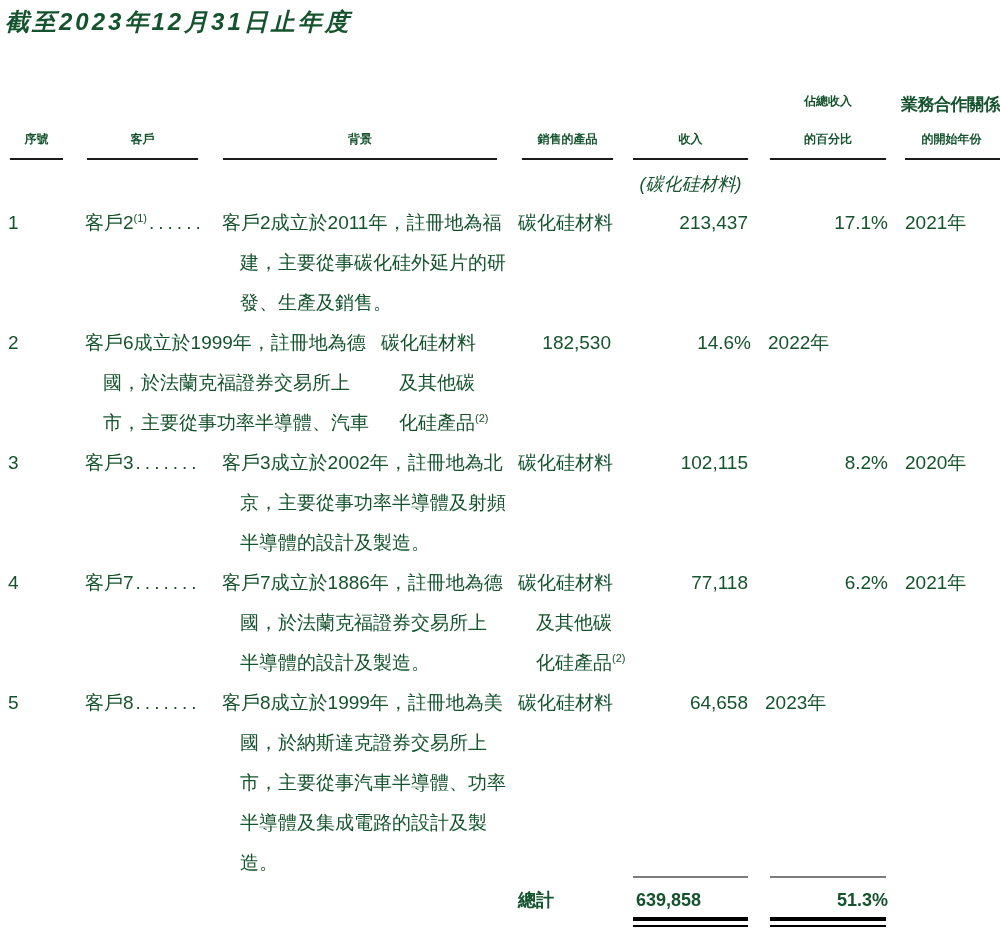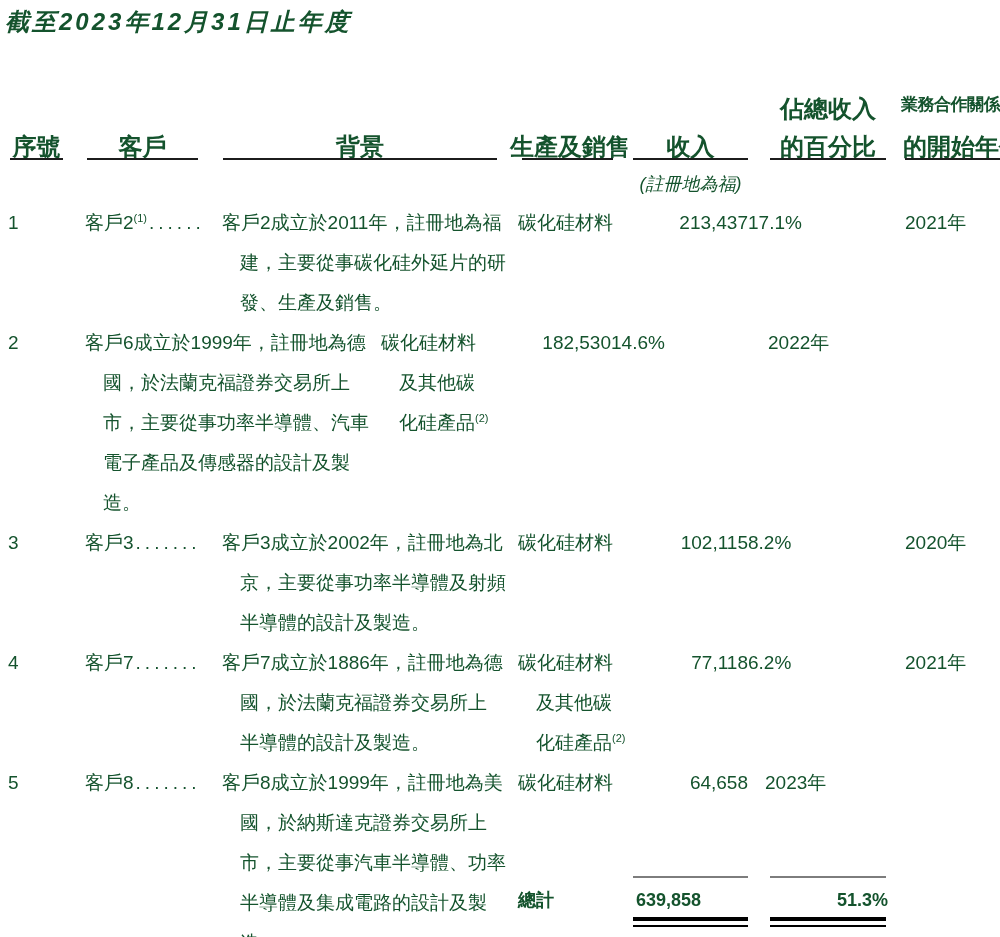--- a/index.html
+++ b/index.html
@@ -6,21 +6,21 @@
   .page {
     position:relative; width:1000px; height:937px; background:#ffffff;
     font-family:Liberation Sans, sans-serif; color:#14532d;
     overflow:hidden;
   }
   .title {
     position:absolute; left:5px; top:6px;
     font-size:24px; font-weight:bold; font-style:italic; letter-spacing:3px;
     white-space:nowrap;
   }
-  .hdr { position:absolute; font-weight:bold; font-size:24px; text-align:center; white-space:nowrap; }
+  .hdr { position:absolute; font-weight:bold; font-size:12px; text-align:center; white-space:nowrap; }
   .hdr-num { left:10px; width:53px; top:131px; text-align:center; }
   .hdr-customer { left:87px; width:111px; top:131px; }
   .hdr-background { left:223px; width:274px; top:131px; }
   .hdr-products { left:510px; width:115px; top:131px; }
   .hdr-revenue { left:633px; width:115px; top:131px; }
   .hdr-pct1 { left:770px; width:116px; top:93px; }
   .hdr-pct2 { left:770px; width:116px; top:131px; }
   .hdr-year1 { left:901px; width:99px; top:93px; font-size:17px; letter-spacing:-0.5px; }
   .hdr-year2 { left:903px; width:97px; top:131px; }
   .rule { position:absolute; height:2px; background:#1c1c1c; top:158px; }
@@ -36,21 +36,21 @@
     font-style:italic; font-size:18px; text-align:center; white-space:nowrap;
   }
   .tbody { position:absolute; left:0; top:203px; width:1000px; font-size:19px; }
   .row { display:flex; align-items:flex-start; }
   .c { line-height:40px; }
   .c-num  { width:77px; padding-left:8px; }
   .c-cust { width:137px; white-space:nowrap; }
   .c-bg   { width:296px; }
   .c-prod { width:118px; }
   .c-rev  { width:112px; text-align:right; }
-  .c-pct  { width:140px; text-align:left; }
+  .c-pct  { width:140px; text-align:right; }
   .c-year { width:95px; padding-left:17px; }
   .cont { padding-left:18px; }
   sup { font-size:11px; vertical-align:7px; line-height:0; letter-spacing:0; }
   .dots { letter-spacing:4px; padding-left:2px; }
   .topline { position:absolute; height:2px; background:#7d7d7d; top:876px; }
   .topline-rev { left:633px; width:115px; }
   .topline-pct { left:770px; width:116px; }
   .total-txt { position:absolute; top:886px; font-weight:bold; font-size:18px; line-height:28px; }
   .total-label { left:518px; }
   .total-rev { left:636px; width:112px; text-align:left; }
@@ -65,34 +65,34 @@
 
 <div class="page">
 
   <div class="title">截至2023年12月31日止年度</div>
 
   <div class="hdr hdr-pct1">佔總收入</div>
   <div class="hdr hdr-year1">業務合作關係</div>
   <div class="hdr hdr-num">序號</div>
   <div class="hdr hdr-customer">客戶</div>
   <div class="hdr hdr-background">背景</div>
-  <div class="hdr hdr-products">生產及銷售</div>
+  <div class="hdr hdr-products">銷售的產品</div>
   <div class="hdr hdr-revenue">收入</div>
   <div class="hdr hdr-pct2">的百分比</div>
   <div class="hdr hdr-year2">的開始年份</div>
 
   <div class="rule rule-num"></div>
   <div class="rule rule-customer"></div>
   <div class="rule rule-background"></div>
   <div class="rule rule-products"></div>
   <div class="rule rule-revenue"></div>
   <div class="rule rule-pct"></div>
   <div class="rule rule-year"></div>
 
-  <div class="unit-note">(註冊地為福)</div>
+  <div class="unit-note">(碳化硅材料)</div>
 
   <div class="tbody">
 
     <div class="row">
       <div class="c c-num">1</div>
       <div class="c c-cust"><span>客戶2</span><sup>(1)</sup><span class="dots">......</span></div>
       <div class="c c-bg">
         <div>客戶2成立於2011年，註冊地為福</div>
         <div class="cont">建，主要從事碳化硅外延片的研</div>
         <div class="cont">發、生產及銷售。</div>
@@ -104,21 +104,20 @@
       <div class="c c-pct">17.1%</div>
       <div class="c c-year">2021年</div>
     </div>
 
     <div class="row">
       <div class="c c-num">2</div>
       <div class="c c-bg">
         <div>客戶6成立於1999年，註冊地為德</div>
         <div class="cont">國，於法蘭克福證券交易所上</div>
         <div class="cont">市，主要從事功率半導體、汽車</div>
-        <div class="cont">電子產品及傳感器的設計及製造。</div>
       </div>
       <div class="c c-prod">
         <div>碳化硅材料</div>
         <div class="cont">及其他碳</div>
         <div class="cont"><span>化硅產品</span><sup>(2)</sup></div>
       </div>
       <div class="c c-rev">182,530</div>
       <div class="c c-pct">14.6%</div>
       <div class="c c-year">2022年</div>
     </div>

